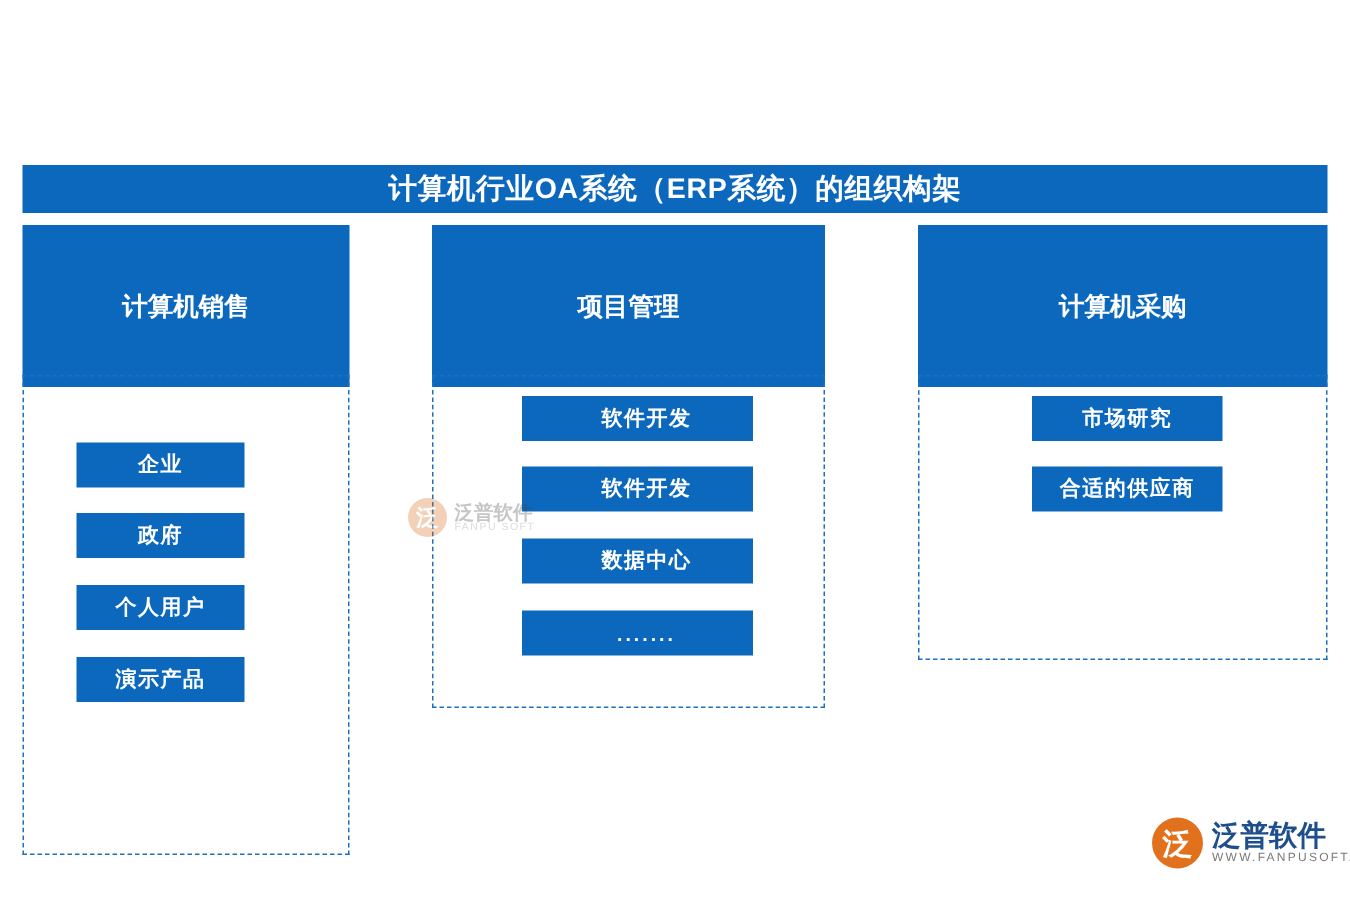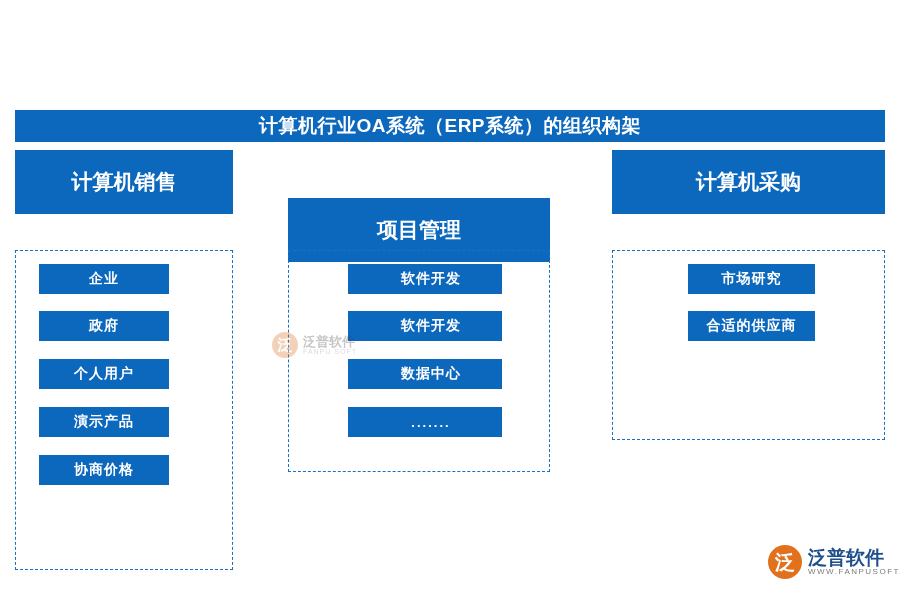--- a/index.html
+++ b/index.html
@@ -36,29 +36,29 @@
     align-items: center;
     justify-content: center;
     letter-spacing: 0.5px;
   }
 
   
   .col-header {
     position: absolute;
     background: #0b68bd;
     color: #ffffff;
-    font-size: 21px;
-    font-weight: bold;
-    display: flex;
-    align-items: center;
-    justify-content: center;
-    height: 64px;
+    font-size: 17px;
+    font-weight: bold;
+    display: flex;
+    align-items: center;
+    justify-content: center;
+    height: 108px;
   }
   #header-sales  { left: 15px;  top: 150px; width: 218px; }
-  #header-pm     { left: 288px; top: 150px; width: 262px; margin-top: 48px; }
+  #header-pm     { left: 288px; top: 150px; width: 262px; }
   #header-purch  { left: 612px; top: 150px; width: 273px; }
 
   
   .group-box {
     position: absolute;
     border: 1.5px dashed #1c70c0;
     box-sizing: border-box;
   }
   #group-sales  { left: 15px;  top: 250px; width: 218px; height: 320px; }
   #group-pm     { left: 288px; top: 250px; width: 262px; height: 222px; }
@@ -70,21 +70,21 @@
     background: #0b68bd;
     color: #ffffff;
     font-size: 14px;
     font-weight: bold;
     height: 30px;
     display: flex;
     align-items: center;
     justify-content: center;
     letter-spacing: 1px;
   }
-  .chip-sales { left: 39px;  width: 130px; }
+  .chip-sales { left: 51px;  width: 112px; margin-top: 31px; }
   .chip-pm    { left: 348px; width: 142px; padding-left: 12px; }
   .chip-purch { left: 688px; width: 127px; }
 
   .chip-dots { letter-spacing: 2px; font-size: 13px; }
 
   
   .wm-center {
     position: absolute;
     left: 272px;
     top: 332px;
@@ -164,21 +164,20 @@
   <div class="col-header" id="header-purch">计算机采购</div>
 
   <div class="group-box" id="group-sales"></div>
   <div class="group-box" id="group-pm"></div>
   <div class="group-box" id="group-purch"></div>
 
   <div class="chip chip-sales" style="top:264px">企业</div>
   <div class="chip chip-sales" style="top:311px">政府</div>
   <div class="chip chip-sales" style="top:407px">演示产品</div>
   <div class="chip chip-sales" style="top:359px">个人用户</div>
-  <div class="chip chip-sales" style="top:455px">协商价格</div>
 
   <div class="chip chip-pm" style="top:264px">软件开发</div>
   <div class="chip chip-pm" style="top:311px">软件开发</div>
   <div class="chip chip-pm" style="top:359px">数据中心</div>
   <div class="chip chip-pm chip-dots" style="top:407px">.......</div>
 
   <div class="chip chip-purch" style="top:311px">合适的供应商</div>
   <div class="chip chip-purch" style="top:264px">市场研究</div>
 
   <div class="wm-center">

